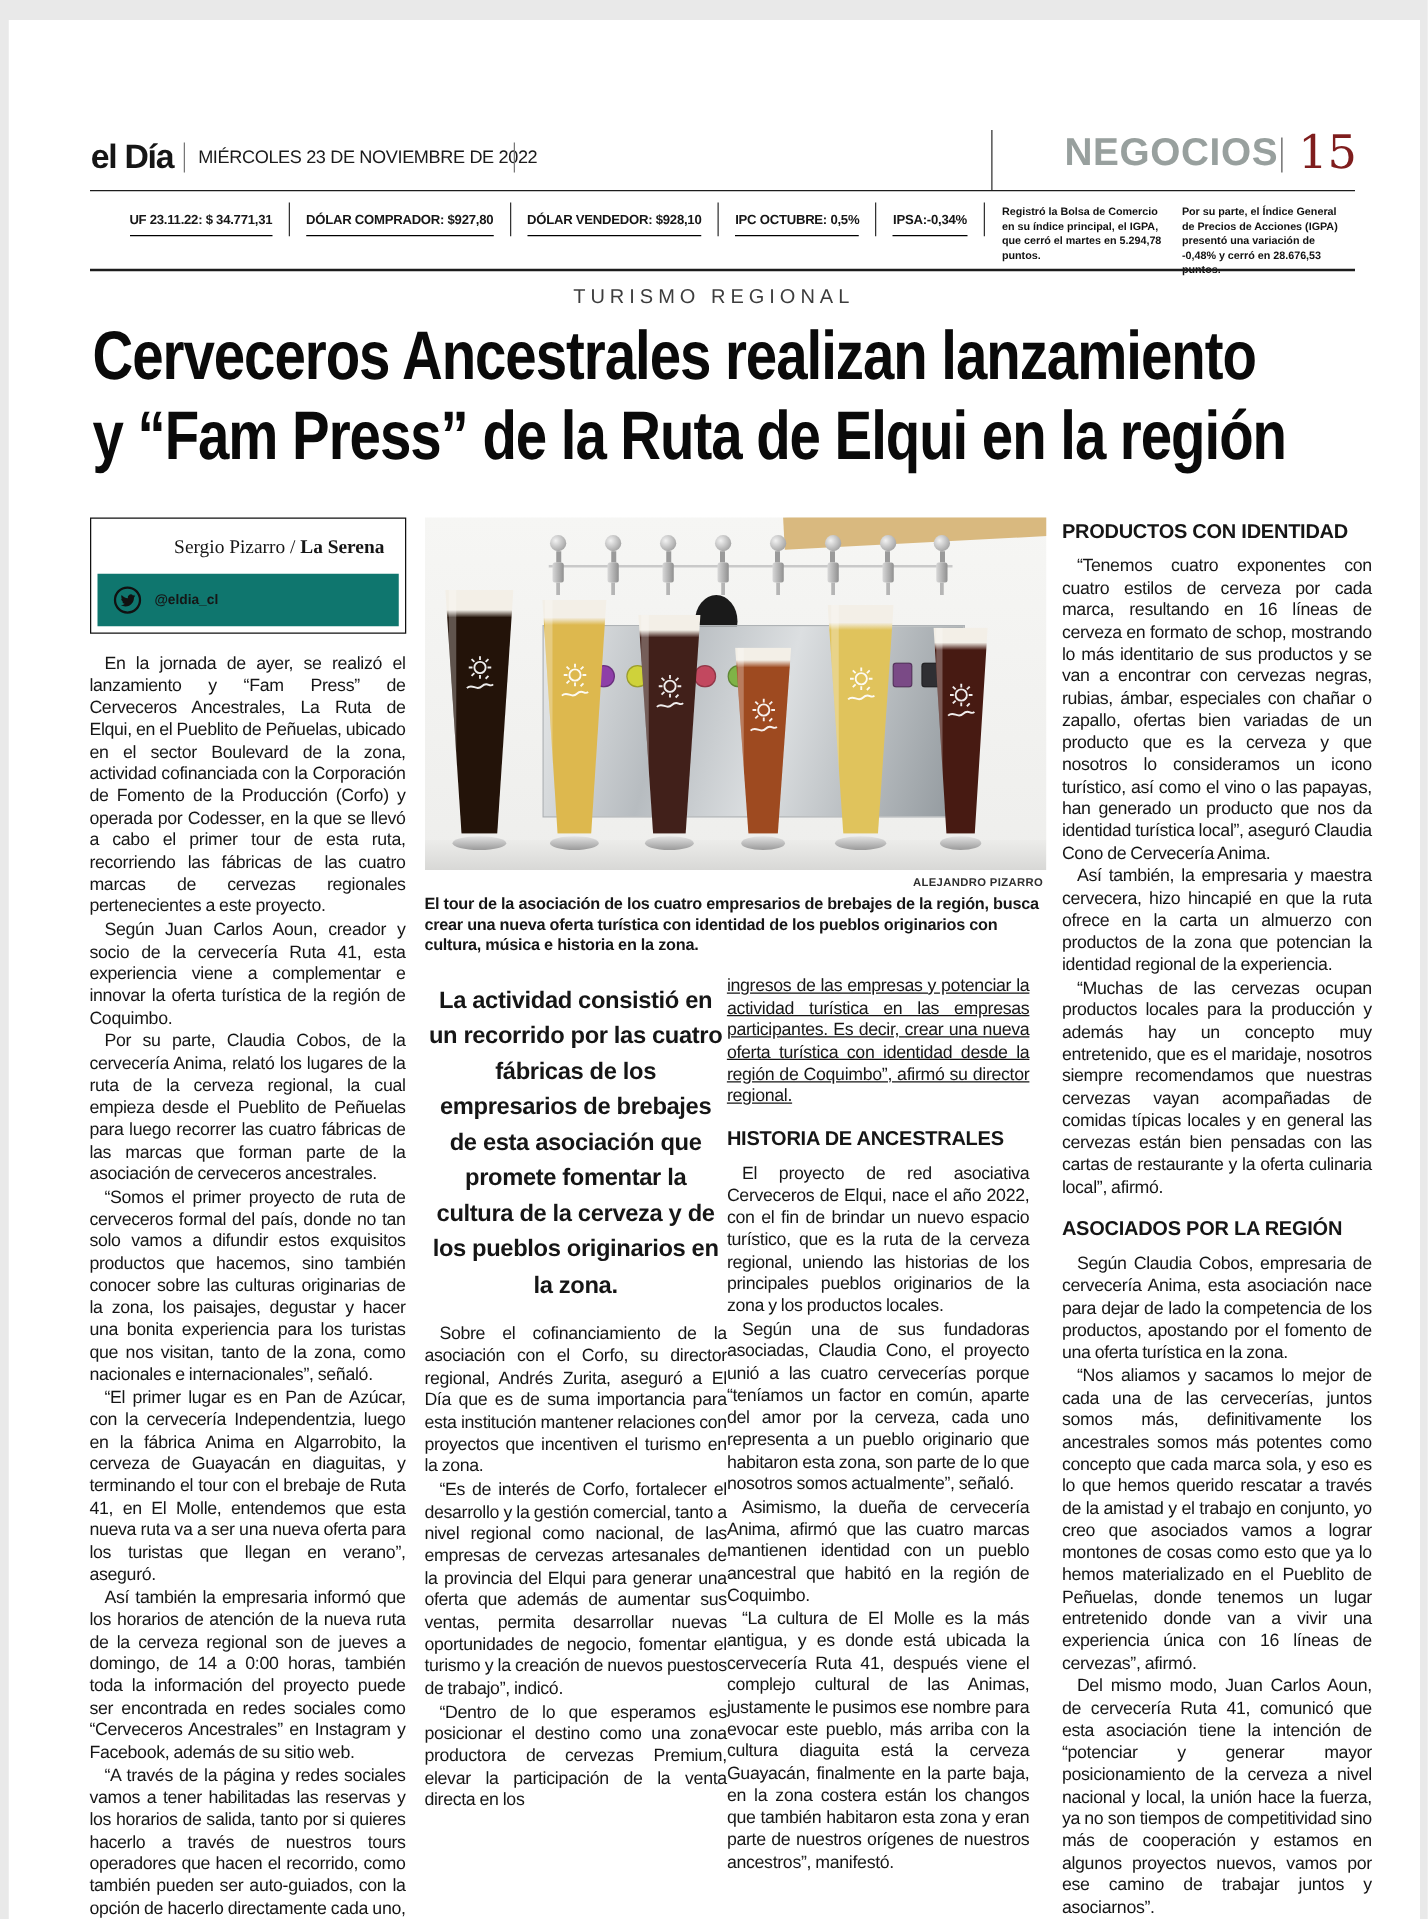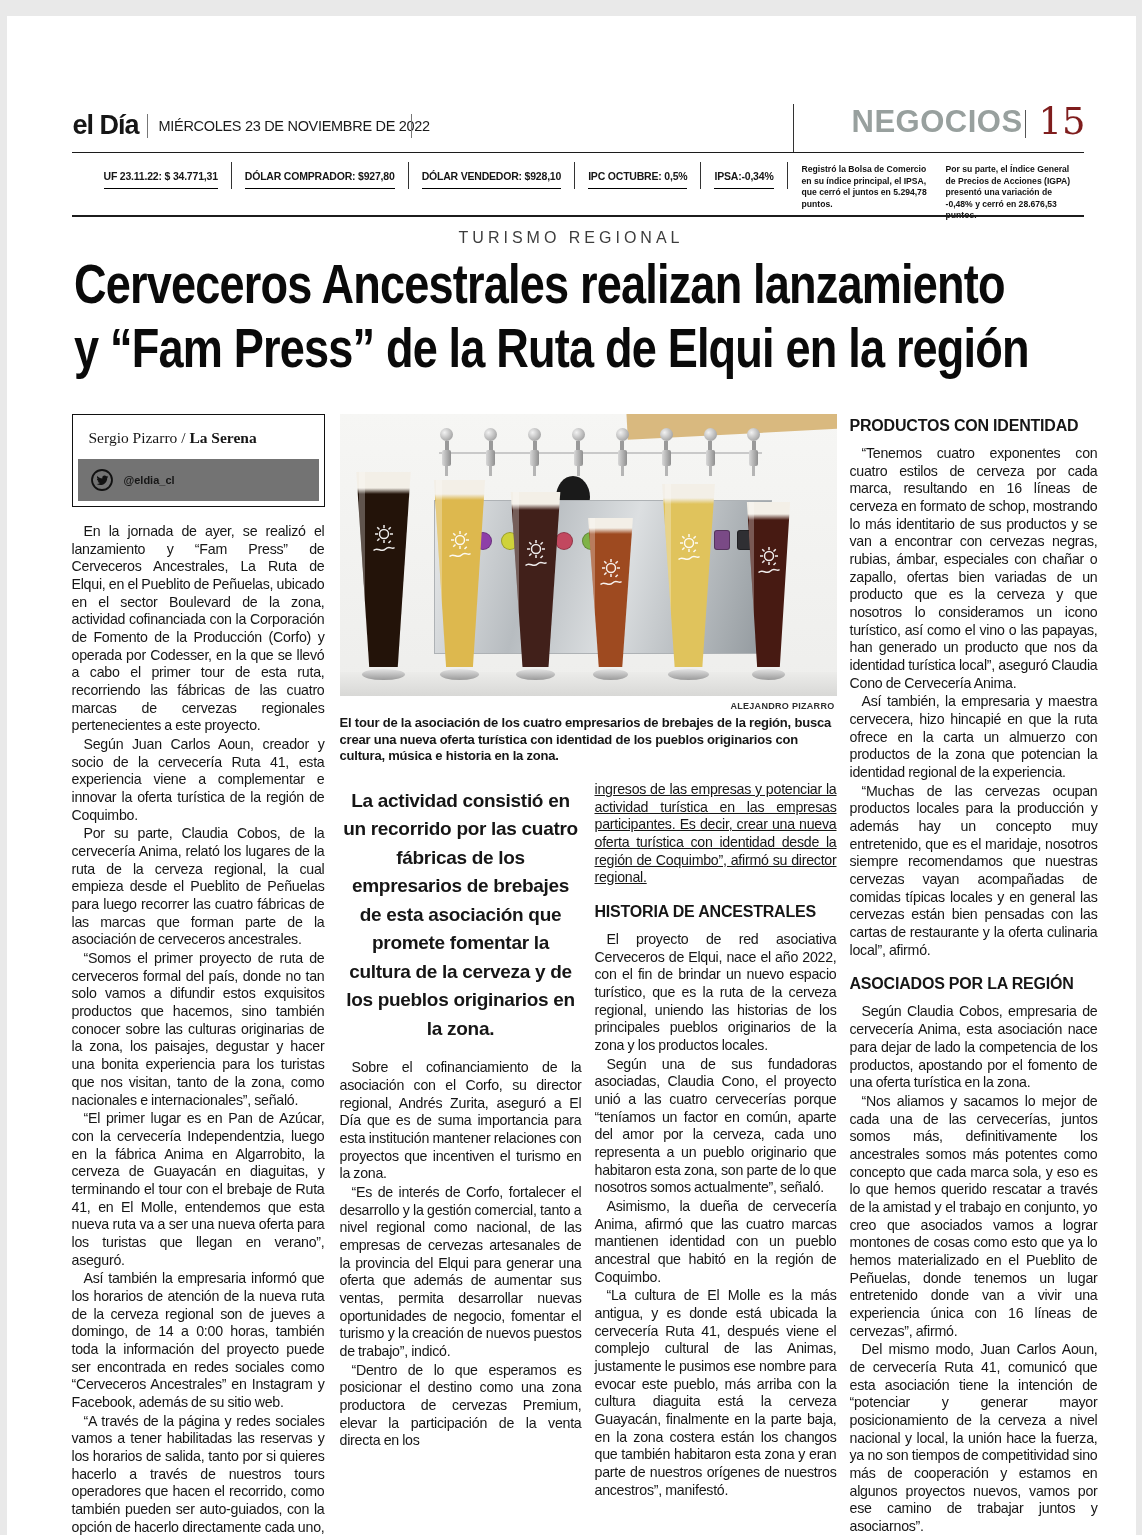--- a/index.html
+++ b/index.html
@@ -42,23 +42,23 @@
   #col4{left:843px;width:248px;}
 
   p.body{margin:0 0 1px 0;font-size:14.2px;line-height:1.245;letter-spacing:-0.25px;word-spacing:-0.4px;
          text-align:justify;text-indent:12px;}
   p.noindent{text-indent:0;text-decoration:underline;}
   .subhead{font-size:16px;font-weight:bold;letter-spacing:-0.2px;margin:16px 0 10px 0;}
   .subhead.first{margin-top:3px;}
 
   
   .byline-box{border:1.5px solid #111;margin-bottom:16px;}
-  .byline-top{padding:14px 16px 12px 16px;font-family:"Liberation Serif",serif;font-size:15.5px;}
+  .byline-top{padding:14px 16px 12px 16px;font-family:"Liberation Serif",serif;font-size:15.5px;text-align:right;}
   .byline-top b{font-weight:bold;}
-  .byline-bottom{background:#737373;margin:0 5px 5px 5px;padding:9px 12px;display:flex;align-items:center;gap:10px;}
+  .byline-bottom{background:#0f766e;margin:0 5px 5px 5px;padding:9px 12px;display:flex;align-items:center;gap:10px;}
   .tw-handle{font-size:11px;font-weight:bold;}
 
   
   .photo{position:relative;width:497px;height:282px;background:linear-gradient(#f6f6f4,#eeeeec);overflow:hidden;}
   .beam{position:absolute;top:-6px;right:-14px;width:45%;height:26px;background:#d9b97f;transform:rotate(-3deg);}
   .pipe{position:absolute;left:20%;right:15%;top:38px;height:2px;background:#c9c9c9;}
   .taps{position:absolute;left:20%;right:15%;top:14px;display:flex;justify-content:space-between;}
   .tap{width:16px;display:flex;flex-direction:column;align-items:center;}
   .gauge{width:13px;height:13px;border-radius:50%;background:radial-gradient(circle at 35% 35%,#f2f2f2,#8b8b8b);}
   .stem{width:4px;height:9px;background:#9a9a9a;}
@@ -74,21 +74,21 @@
   .counter{position:absolute;left:0;right:0;bottom:0;height:24px;background:linear-gradient(#ececea,#d8d8d6);}
   .glass{position:absolute;bottom:16px;display:flex;flex-direction:column;}
   .gbody{position:relative;flex:1;clip-path:polygon(10% 0,90% 0,71% 100%,29% 100%);}
   .gbody::after{content:'';position:absolute;left:14%;top:0;width:9%;height:100%;background:rgba(255,255,255,.28);}
   .glogo{position:absolute;left:50%;top:26%;width:30px;height:40px;transform:translateX(-50%);}
   .gfoot{height:11px;width:62%;margin:2px auto 0;background:linear-gradient(#e3e3e3,#9a9a9a);border-radius:50%;}
 
   .photo-credit{font-size:9px;font-weight:bold;color:#2e2e2e;text-align:right;margin:5px 2px 4px 0;letter-spacing:0.3px;}
   .photo-caption{font-size:13px;font-weight:bold;line-height:1.28;letter-spacing:-0.2px;margin-bottom:16px;}
 
-  .midrow{display:flex;gap:13px;}
+  .midrow{display:flex;}
   .midcol{width:242px;}
 
   .pull-quote{font-size:19px;font-weight:bold;text-align:center;line-height:1.5;letter-spacing:-0.3px;
               margin:6px 2px 16px 2px;}
 
   
   .tw-icon svg{display:block;}
 </style>
 </head>
 <body>
@@ -105,21 +105,21 @@
   <div class="page-number">15</div>
 
   <div class="rule" id="rule1"></div>
 
   <div id="ticker">
     <div class="tick"><span>UF 23.11.22: $ 34.771,31</span></div>
     <div class="tick"><span>DÓLAR COMPRADOR: $927,80</span></div>
     <div class="tick"><span>DÓLAR VENDEDOR: $928,10</span></div>
     <div class="tick"><span>IPC OCTUBRE: 0,5%</span></div>
     <div class="tick"><span>IPSA:-0,34%</span></div>
-    <div class="ticker-note">Registró la Bolsa de Comercio en su índice principal, el IPSA, que cerró el juntos en 5.294,78 puntos.</div>
+    <div class="ticker-note">Registró la Bolsa de Comercio en su índice principal, el IGPA, que cerró el martes en 5.294,78 puntos.</div>
     <div class="ticker-note">Por su parte, el Índice General de Precios de Acciones (IGPA) presentó una variación de -0,48% y cerró en 28.676,53 puntos.</div>
   </div>
 
   <div class="rule" id="rule2"></div>
 
   <div class="kicker">TURISMO REGIONAL</div>
   <div class="headline">
     <div class="hl-line"><span class="hl-inner">Cerveceros Ancestrales realizan lanzamiento</span></div>
     <div class="hl-line"><span class="hl-inner">y “Fam Press” de la Ruta de Elqui en la región</span></div>
   </div>

